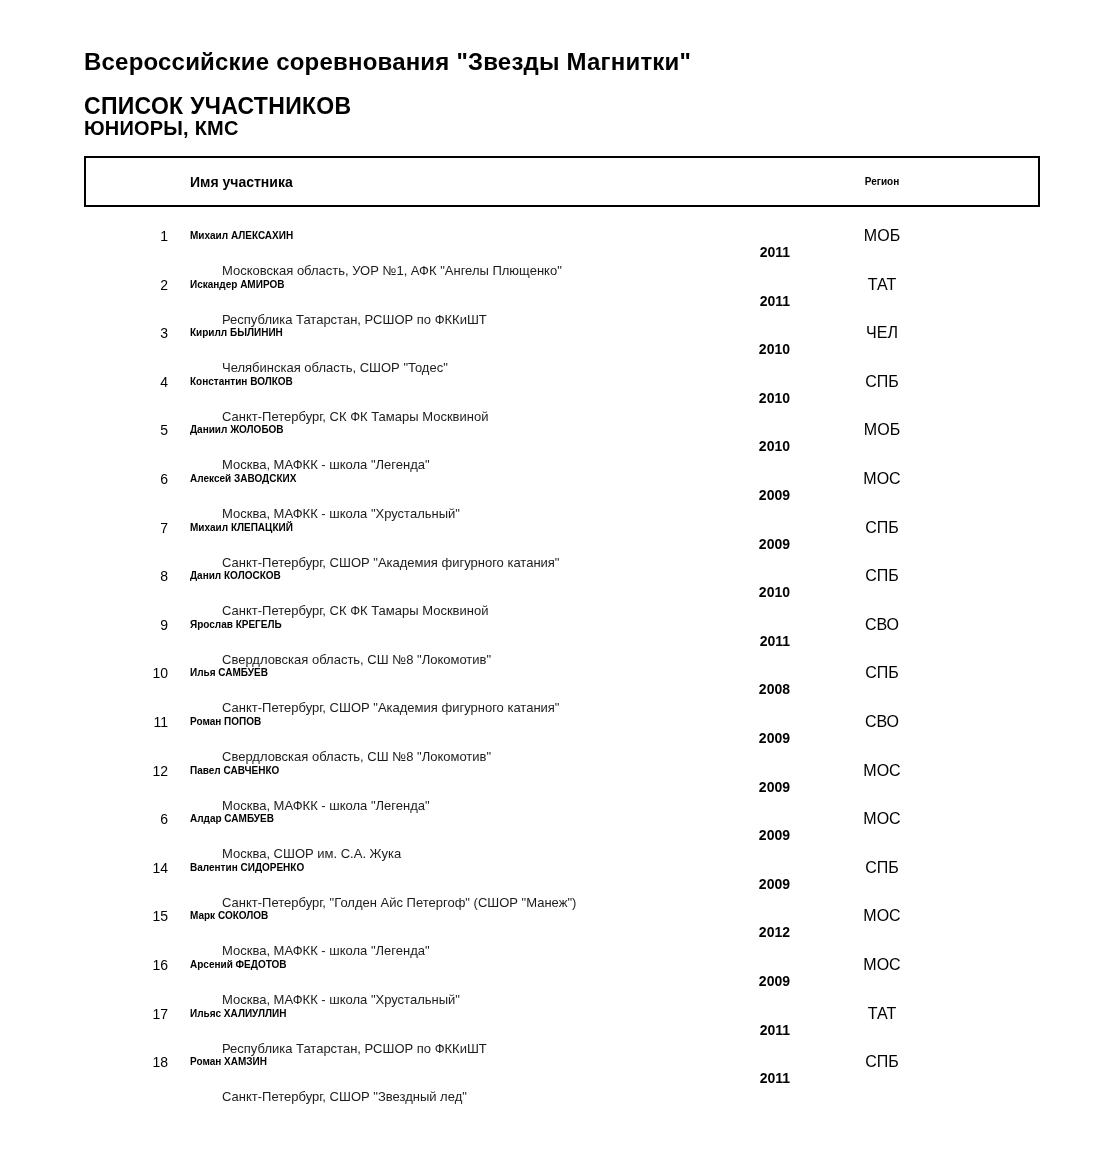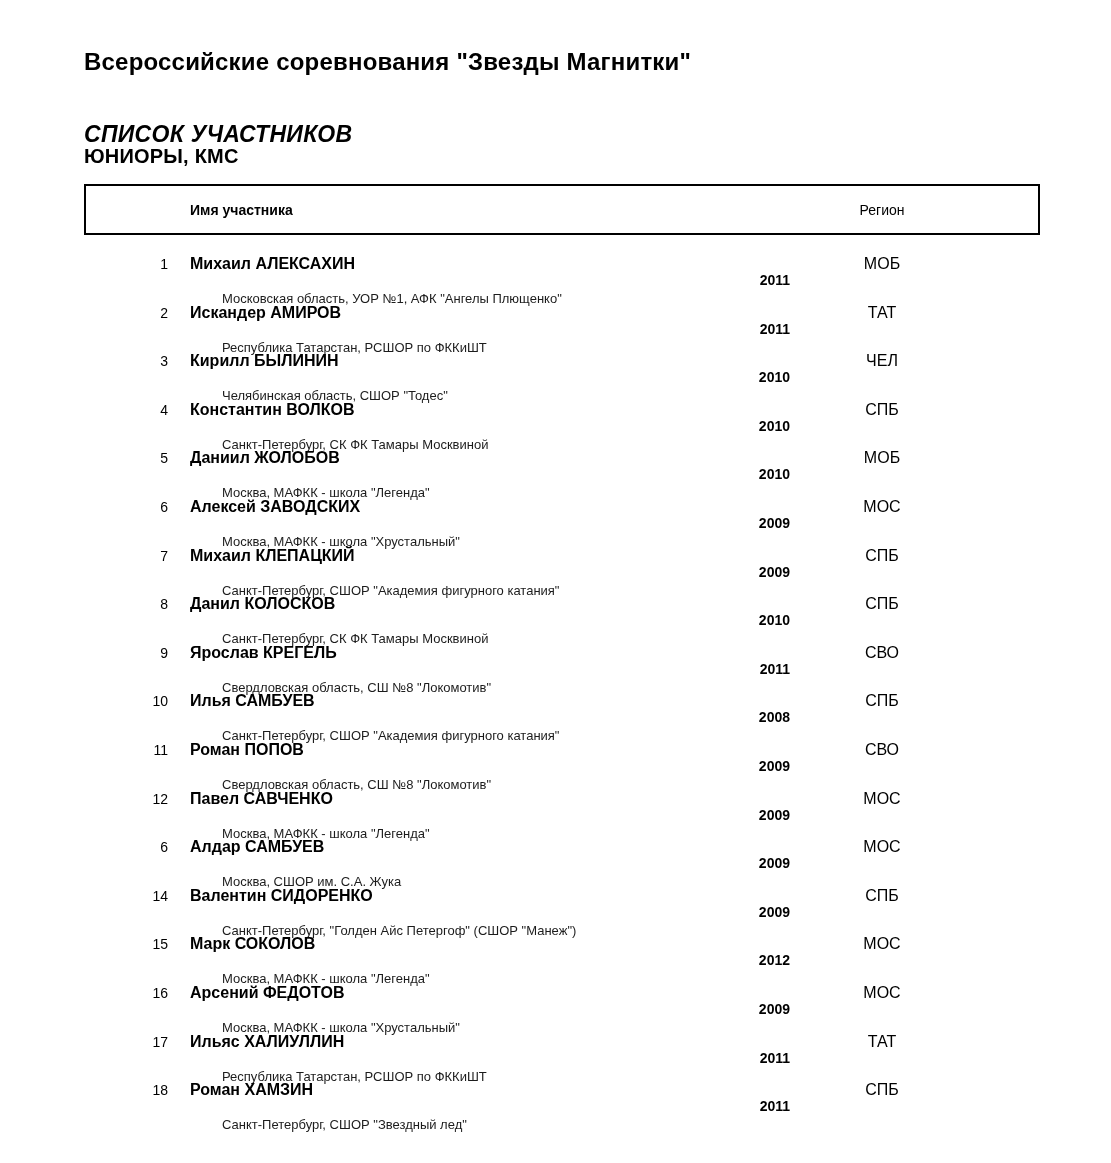--- a/index.html
+++ b/index.html
@@ -18,26 +18,25 @@
     padding: 50px 71px 0 84px;
     overflow: hidden;
   }
   .doc-title {
     font-size: 24px;
     line-height: 24px;
     font-weight: bold;
     letter-spacing: 0.2px;
   }
   .section-title {
-    margin-top: 48px;
+    margin-top: 20px;
     font-size: 23px;
     line-height: 24px;
     font-weight: bold;
     letter-spacing: 0.3px;
-    font-style: italic;
   }
   .category-title {
     font-size: 20px;
     line-height: 20px;
     font-weight: bold;
     letter-spacing: 0.2px;
   }
   .table-header-box {
     margin-top: 18px;
     box-sizing: border-box;
@@ -48,22 +47,22 @@
     grid-template-columns: 82px 22px 510px 90px 184px;
     align-items: center;
   }
   .table-header-box .hdr-name {
     grid-column: 3;
     font-size: 14px;
     font-weight: bold;
   }
   .table-header-box .hdr-region {
     grid-column: 5;
-    font-size: 14px;
-    font-weight: normal;
+    font-size: 10px;
+    font-weight: bold;
     text-align: center;
   }
   .rows {
     margin-top: 12px;
   }
   .part-row {
     box-sizing: border-box;
     height: 48.6px;
     padding-top: 9px;
     display: grid;
@@ -73,21 +72,21 @@
   .row-num {
     grid-column: 1;
     font-size: 14px;
     line-height: 16px;
     text-align: right;
   }
   .name-cell {
     grid-column: 3;
   }
   .part-name {
-    font-size: 16px;
+    font-size: 10px;
     line-height: 16px;
     font-weight: bold;
   }
   .part-club {
     margin-top: 20px;
     padding-left: 32px;
     font-size: 13px;
     line-height: 14px;
     color: #1c1c1c;
   }

